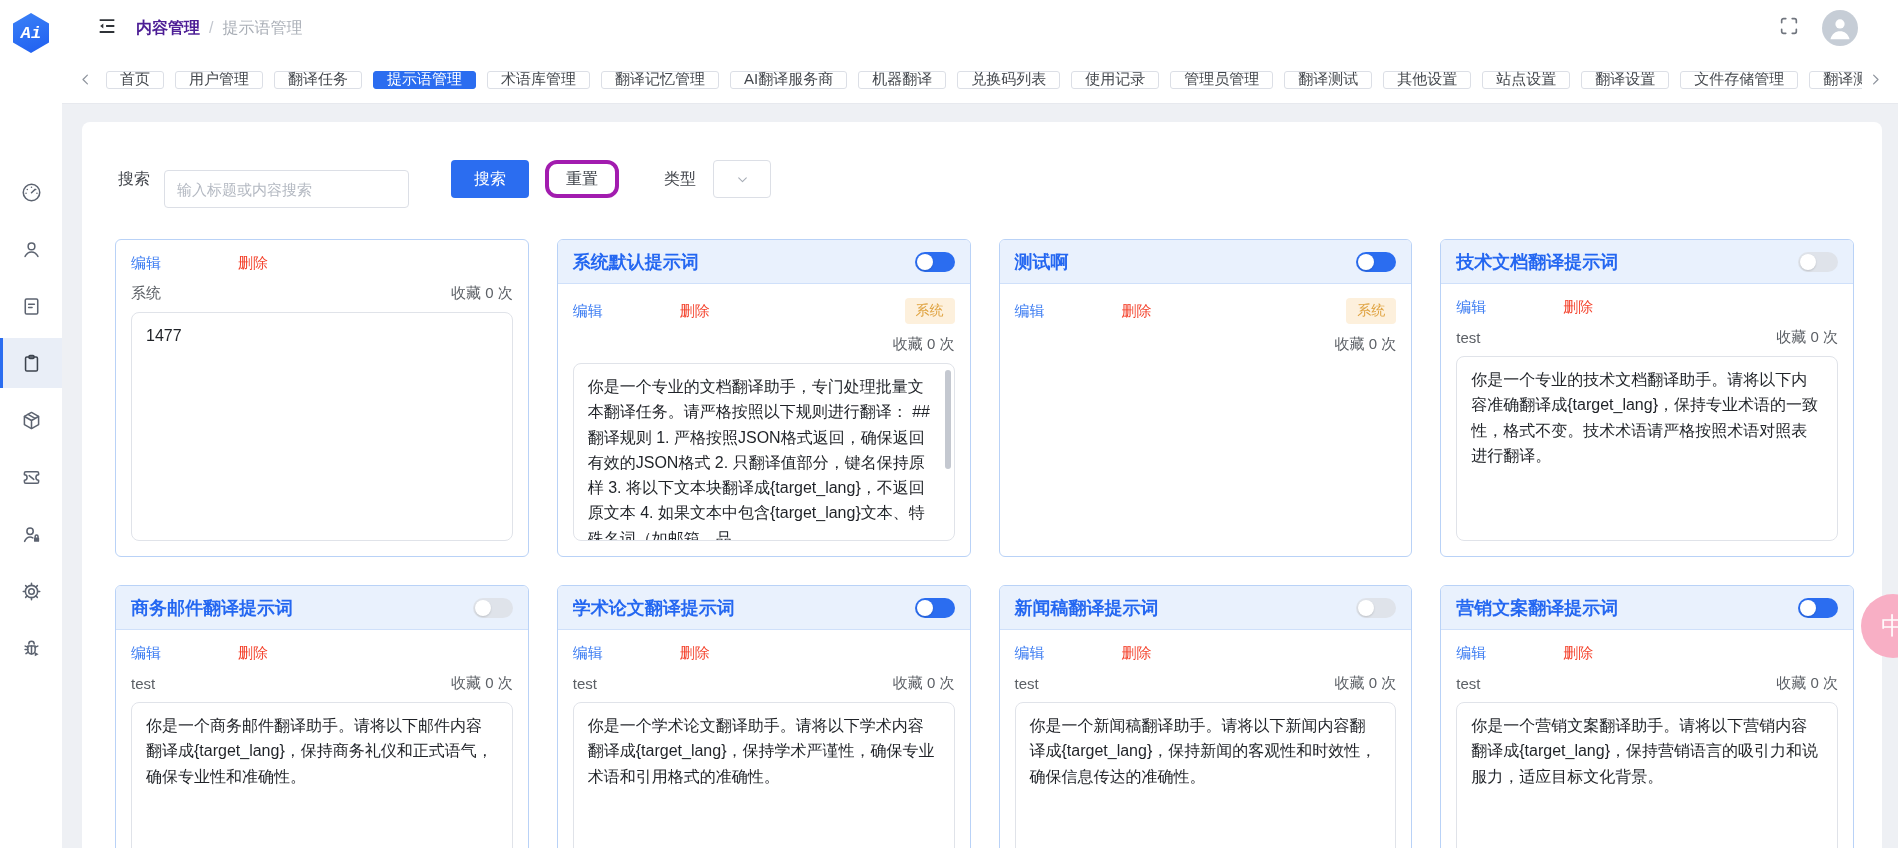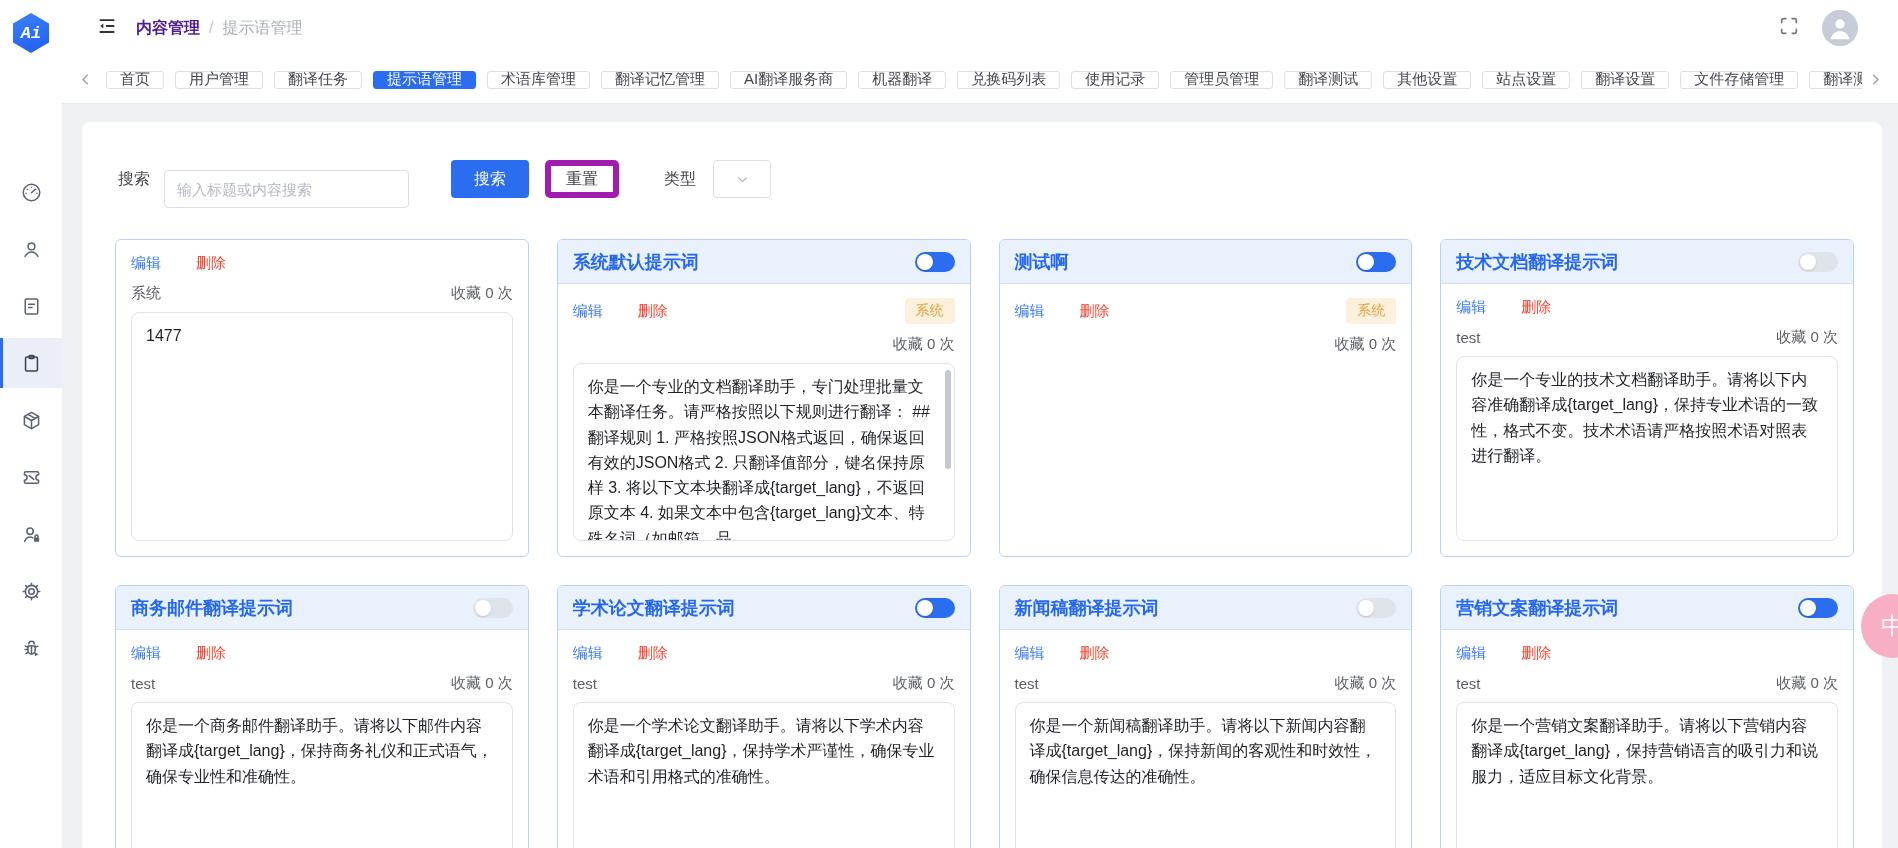--- a/index.html
+++ b/index.html
@@ -50,36 +50,36 @@
   .page-title { font-size:22px; font-weight:bold; color:#17191c; }
   .add-btn { position:absolute; top:27px; right:28px; height:37px; padding:0 19px; background:#2b6df0; color:#fff;
     border:none; border-radius:4px; font-size:16px; cursor:pointer; font-family:inherit; }
   
   .search-row { display:flex; align-items:center; padding:28px 36px 0; }
   .search-label { font-size:16px; color:#45484e; margin-right:14px; }
   .search-input { width:245px; height:38px; border:1px solid #dcdfe6; border-radius:4px; padding:0 12px;
     font-size:15px; color:#333; outline:none; font-family:inherit;margin-top:20px; }
   .search-input::placeholder { color:#b4b9c2; }
   .btn-search { margin-left:42px; width:78px; height:38px; background:#2b6df0; color:#fff; border:none; border-radius:4px; font-size:16px; cursor:pointer; font-family:inherit; }
-  .btn-reset { margin-left:16px; width:74px; height:38px; background:#fff; color:#3c4047; border:6px solid #a21caf; border-radius:5px; font-size:16px; cursor:pointer; font-family:inherit; }
+  .btn-reset { margin-left:16px; width:74px; height:38px; background:#fff; color:#3c4047; border:4px solid #a21caf; border-radius:12px; font-size:16px; cursor:pointer; font-family:inherit; }
   .type-label { margin-left:45px; font-size:16px; color:#45484e; }
   .type-select { margin-left:17px; width:58px; height:38px; border:1px solid #dcdfe6; border-radius:4px;
     display:flex; align-items:center; justify-content:center; cursor:pointer; background:#fff; }
   .type-select svg { width:13px; height:13px; stroke:#a7adb6; stroke-width:2; fill:none; stroke-linecap:round; stroke-linejoin:round; }
   
   .cards-grid { padding:31px 28px 0 33px; display:grid; grid-template-columns:repeat(4,1fr); column-gap:28px; row-gap:28px; }
   .card { border:1px solid #b9d2f7; border-radius:6px; background:#fff; height:318px; overflow:hidden; display:flex; flex-direction:column; }
   .card-header { flex:none; height:44px; background:#e9f1fd; border-bottom:1px solid #cfe0fa;
     display:flex; align-items:center; justify-content:space-between; padding:0 15px; }
   .card-title { font-size:18px; font-weight:bold; color:#2467f1; }
   .switch { flex:none; width:40px; height:20px; border-radius:10px; position:relative; cursor:pointer; }
   .switch .knob { position:absolute; left:2px; top:2px; width:16px; height:16px; border-radius:50%; background:#fff; box-shadow:0 1px 2px rgba(0,0,0,.15); }
   .switch.on { background:#2b6df0; }
   .switch.off { background:#dfe3ea; }
-  .card-links { padding:14px 15px 0; display:flex; align-items:center; font-size:15px; }
+  .card-links { padding:14px 15px 0; display:flex; align-items:center; font-size:15px;gap:42px; }
   .card-links .edit { color:#3a7bf2; cursor:pointer; }
   .card-links .del { color:#f4442e; cursor:pointer; margin-left:35px; }
   .badge { margin-left:auto; background:#fdf0dc; color:#dfa23f; font-size:14px; padding:4px 11px; border-radius:4px; }
   .card-meta { padding:11px 15px 9px; display:flex; justify-content:space-between; align-items:center; font-size:15px; color:#5c6066; min-height:34px; }
   .card-content { margin:0 15px 15px; border:1px solid #e0e3e9; border-radius:8px; padding:10px 14px;
     font-size:16px; line-height:1.58; color:#1f2227; flex:1; overflow:hidden; position:relative; cursor:text; }
   .scroll-thumb { display:none; position:absolute; right:3px; top:6px; width:6px; height:56%; background:#c4c8d0; border-radius:3px; }
   .card.has-scroll .scroll-thumb { display:block; }
   
   .float-btn { position:absolute; right:-27px; top:594px; width:64px; height:64px; border-radius:50%;

